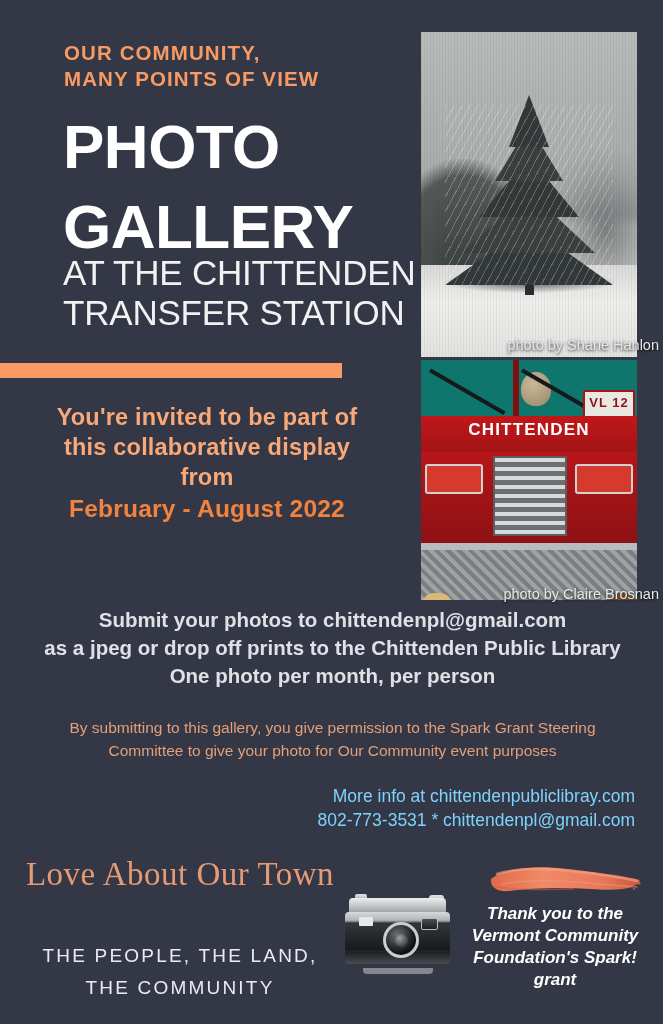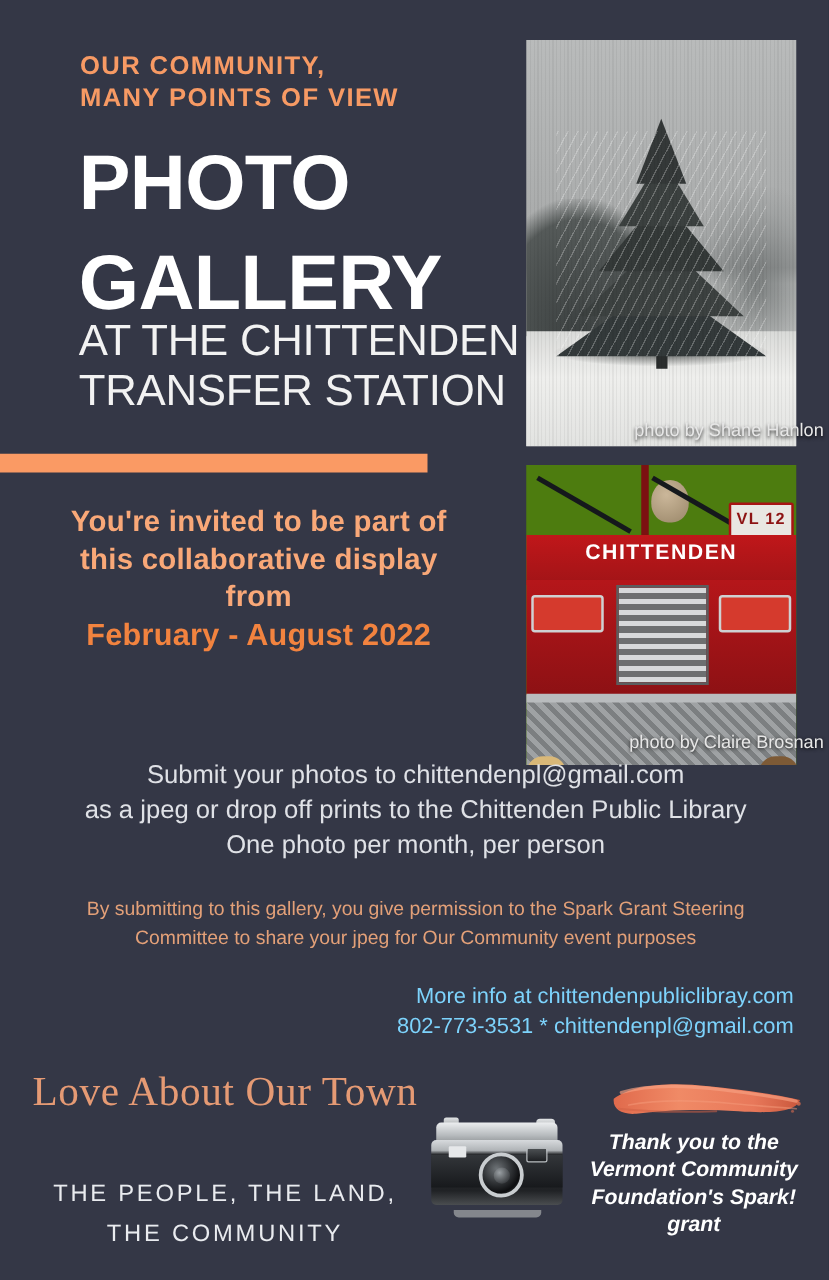--- a/index.html
+++ b/index.html
@@ -22,21 +22,21 @@
 
   .orangebar{position:absolute;left:0;top:363px;width:342px;height:15px;
              background:#fa9a64;}
 
   .invite{position:absolute;left:12px;top:402px;width:390px;text-align:center;
           color:#f9a878;font-weight:bold;font-size:23.5px;line-height:30px;
           letter-spacing:0.2px;}
   .invite .dates{display:block;color:#f2833f;margin-top:2px;font-size:24.5px;}
 
   .submit{position:absolute;left:10px;top:606px;width:645px;text-align:center;
-          color:#dfe1e6;font-size:20.5px;line-height:28px;font-weight:400;}
+          color:#dfe1e6;font-size:20.5px;line-height:28px;font-weight:700;}
 
   .perm{position:absolute;left:30px;top:716px;width:605px;text-align:center;
         color:#e3a078;font-size:15.5px;line-height:23px;}
 
   .moreinfo{position:absolute;left:30px;top:784px;width:605px;text-align:right;
             color:#7dd3fc;font-size:17.5px;line-height:24px;}
 
   .script{position:absolute;left:20px;top:855px;width:320px;text-align:center;
           color:#e59a74;font-family:"Liberation Serif",serif;font-weight:normal;
           font-size:33px;line-height:38px;letter-spacing:0.5px;}
@@ -72,21 +72,21 @@
        border-left:66px solid transparent;border-right:66px solid transparent;border-bottom:62px solid #3c4140;}
   .ph1 .t5{bottom:72px;width:0;height:0;background:none;
        border-left:84px solid transparent;border-right:84px solid transparent;border-bottom:60px solid #33393a;}
   .ph1 .snowdust{position:absolute;left:50%;transform:translateX(-50%);bottom:72px;
        width:168px;height:180px;opacity:.45;
        background:repeating-linear-gradient(-62deg,rgba(255,255,255,.55) 0 1px,rgba(255,255,255,0) 1px 7px);}
   .ph1 .vgrain{position:absolute;inset:0;opacity:.10;
        background:repeating-linear-gradient(90deg,rgba(0,0,0,.5) 0 1px,rgba(255,255,255,0) 1px 3px);}
 
   
-  .ph2{position:absolute;left:421px;top:360px;width:216px;height:240px;overflow:hidden;background:#4d7c0f;margin-top:12px;}
+  .ph2{position:absolute;left:421px;top:360px;width:216px;height:240px;overflow:hidden;background:#0f766e;}
   .ph2 .glass{position:absolute;left:0;top:0;width:100%;height:62px;
        background:linear-gradient(#5d5f5c,#74757010%,#63655f 55%,#4a4c48 100%);}
   .ph2 .glassdiv{position:absolute;left:92px;top:0;width:6px;height:62px;background:#7c1111;}
   .ph2 .teddy{position:absolute;left:100px;top:12px;width:30px;height:34px;border-radius:50% 50% 45% 45%;
        background:radial-gradient(circle at 40% 35%,#cbb79a,#9a8769);}
   .ph2 .wiper{position:absolute;background:#15181c;transform-origin:left bottom;}
   .ph2 .w1{left:8px;top:8px;width:86px;height:4px;transform:rotate(30deg);}
   .ph2 .w2{left:100px;top:8px;width:86px;height:4px;transform:rotate(30deg);}
   .ph2 .plate{position:absolute;right:2px;top:30px;width:48px;height:24px;background:#e9e7e2;
        border:2px solid #a81414;border-radius:2px;
@@ -224,21 +224,21 @@
   <div class="credit credit2">photo by Claire Brosnan</div>
 
   <div class="submit">
     <div>Submit your photos to chittendenpl@gmail.com</div>
     <div>as a jpeg or drop off prints to the Chittenden Public Library</div>
     <div>One photo per month, per person</div>
   </div>
 
   <div class="perm">
     <div>By submitting to this gallery, you give permission to the Spark Grant Steering</div>
-    <div>Committee to share your jpeg for Our Community event purposes</div>
+    <div>Committee to give your photo for Our Community event purposes</div>
   </div>
 
   <div class="moreinfo">
     <div>More info at chittendenpubliclibray.com</div>
     <div>802-773-3531 * chittendenpl@gmail.com</div>
   </div>
 
   <div class="script">
     <div>Love About Our Town</div>
   </div>

